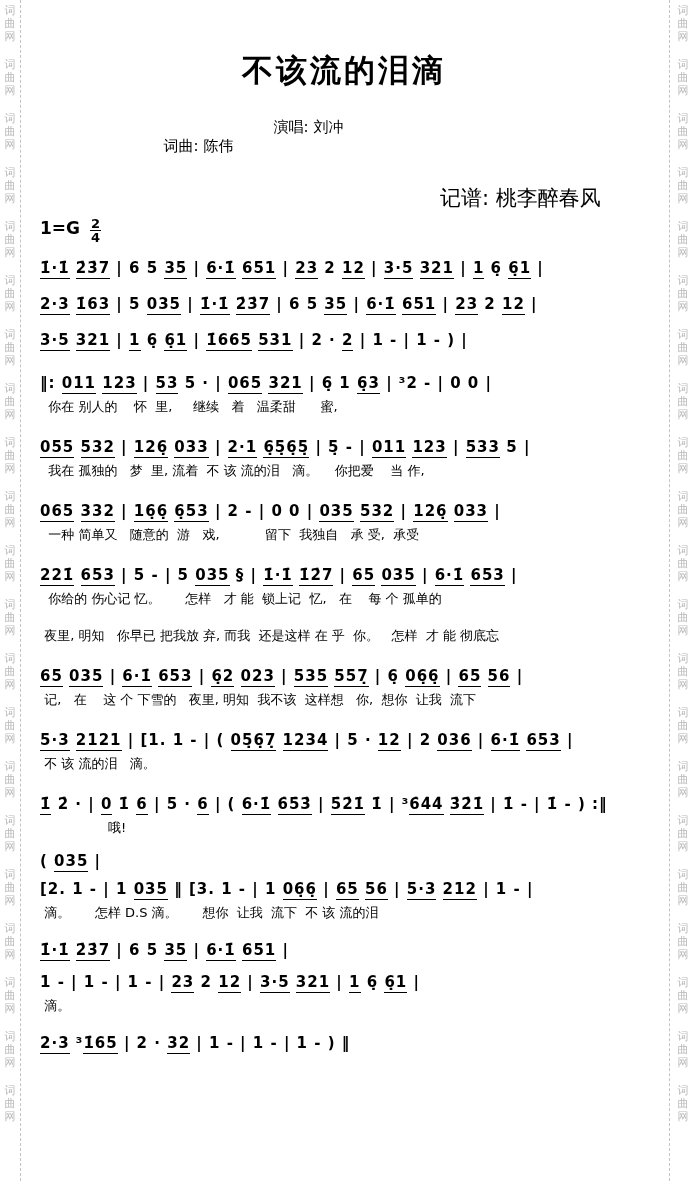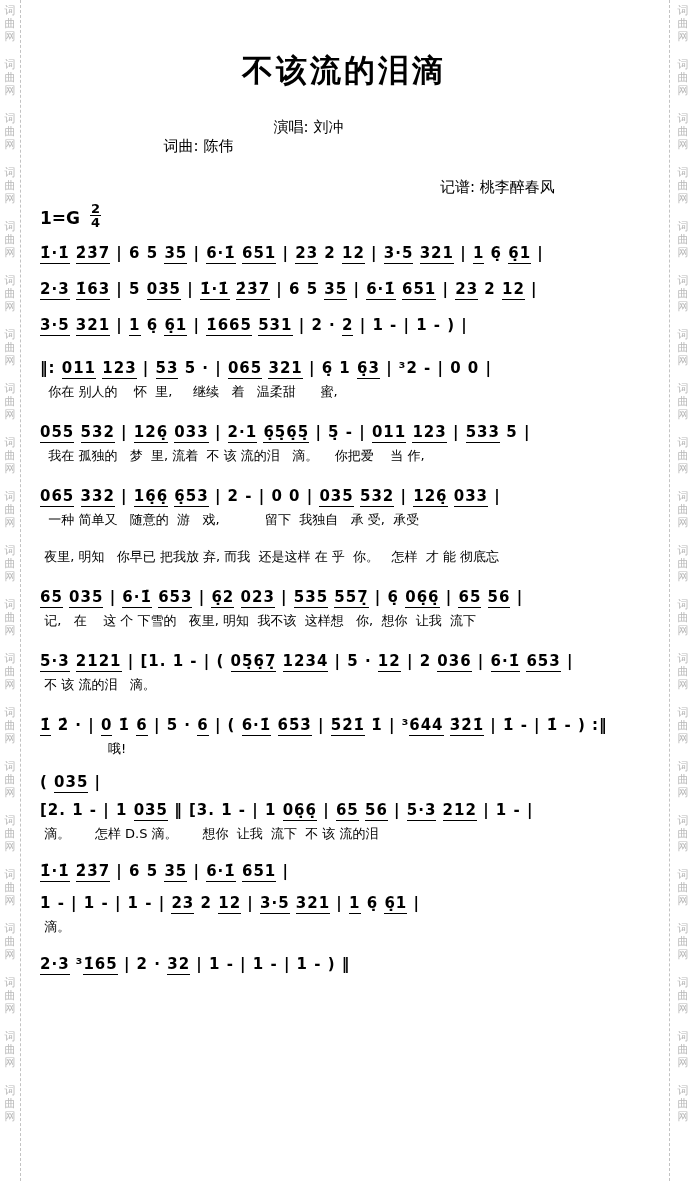--- a/index.html
+++ b/index.html
@@ -15,23 +15,23 @@
   .dash{position:absolute;top:0;bottom:0;width:0;border-left:1px dashed #c3c3c3;}
   .dash.left{left:20px;}
   .dash.right{right:23px;}
   
   .content{position:absolute;left:40px;top:16px;width:608px;overflow:hidden;}
   .title{margin:34px 0 0 0;text-align:center;font-size:31px;font-weight:bold;
          letter-spacing:3px;font-family:"DejaVu Serif","DejaVu Sans",serif;}
   .credits-row{margin-top:8px;font-size:15px;white-space:pre;}
   .credits-row .c1{margin-left:205px;}
   .credits-row .c2{margin-left:95px;}
-  .credits-row2{margin-top:4px;font-size:15px;}
+  .credits-row2{margin-top:10px;font-size:21px;}
   .credits-row2 span{margin-left:400px;}
-  .key-row{margin-top:6px;font-size:17px;font-weight:bold;display:flex;align-items:flex-end;}
+  .key-row{margin-top:6px;font-size:17px;font-weight:bold;display:flex;align-items:flex-start;}
   .frac{display:inline-flex;flex-direction:column;align-items:center;margin-left:10px;
         font-size:13px;font-weight:bold;line-height:11px;}
   .frac .bar{width:11px;border-top:1.5px solid #000;margin:1px 0;}
   
   .sys{margin-top:14px;}
   .sys.v{margin-top:21px;}
   .m{font-size:15px;font-weight:bold;letter-spacing:1px;line-height:22px;white-space:pre;}
   .m .u{border-bottom:1.6px solid #000;padding-bottom:1px;}
   .lyr{margin-top:5px;font-size:13px;white-space:pre;line-height:16px;}
   .pickup{margin-top:14px;}
@@ -130,20 +130,24 @@
     </div>
     <div class="sys v">
       <div class="m"><span class="u">055</span> <span class="u">532</span> | <span class="u">126̣</span> <span class="u">033</span> | <span class="u">2·1</span> <span class="u">6̣5̣6̣5̣</span> | 5̣ - | <span class="u">011</span> <span class="u">123</span> | <span class="u">533</span> 5 |</div>
       <div class="lyr">  我在 孤独的   梦  里, 流着  不 该 流的泪   滴。    你把爱    当 作,</div>
     </div>
     <div class="sys v">
       <div class="m"><span class="u">065</span> <span class="u">332</span> | <span class="u">16̣6̣</span> <span class="u">6̣53</span> | 2 - | 0 0 | <span class="u">035</span> <span class="u">532</span> | <span class="u">126̣</span> <span class="u">033</span> |</div>
       <div class="lyr">  一种 简单又   随意的  游   戏,           留下  我独自   承 受,  承受</div>
     </div>
     <div class="sys v">
+      <div class="m"><span class="u">221̇</span> <span class="u">653</span> | 5 - | 5 <span class="u">035</span> § | <span class="u">1̇·1̇</span> <span class="u">1̇2̇7</span> | <span class="u">65</span> <span class="u">035</span> | <span class="u">6·1̇</span> <span class="u">653</span> |</div>
+      <div class="lyr">  你给的 伤心记 忆。      怎样   才 能  锁上记  忆,   在    每 个 孤单的</div>
+    </div>
+    <div class="sys v">
       <div class="lyr"> 夜里, 明知   你早已 把我放 弃, 而我  还是这样 在 乎  你。   怎样  才 能 彻底忘</div>
     </div>
     <div class="sys v">
       <div class="m"><span class="u">65</span> <span class="u">035</span> | <span class="u">6·1̇</span> <span class="u">653</span> | <span class="u">6̣2</span> <span class="u">023</span> | <span class="u">535</span> <span class="u">557̣</span> | 6̣ <span class="u">06̣6̣</span> | <span class="u">65</span> <span class="u">56</span> |</div>
       <div class="lyr"> 记,   在    这 个 下雪的   夜里, 明知  我不该  这样想   你,  想你  让我  流下</div>
     </div>
     <div class="sys v">
       <div class="m"><span class="u">5·3</span> <span class="u">2121</span> | [1. 1 - | ( <span class="u">05̣6̣7̣</span> <span class="u">1234</span> | 5 · <span class="u">12</span> | 2 <span class="u">036</span> | <span class="u">6·1̇</span> <span class="u">653</span> |</div>
       <div class="lyr"> 不 该 流的泪   滴。</div>
     </div>

